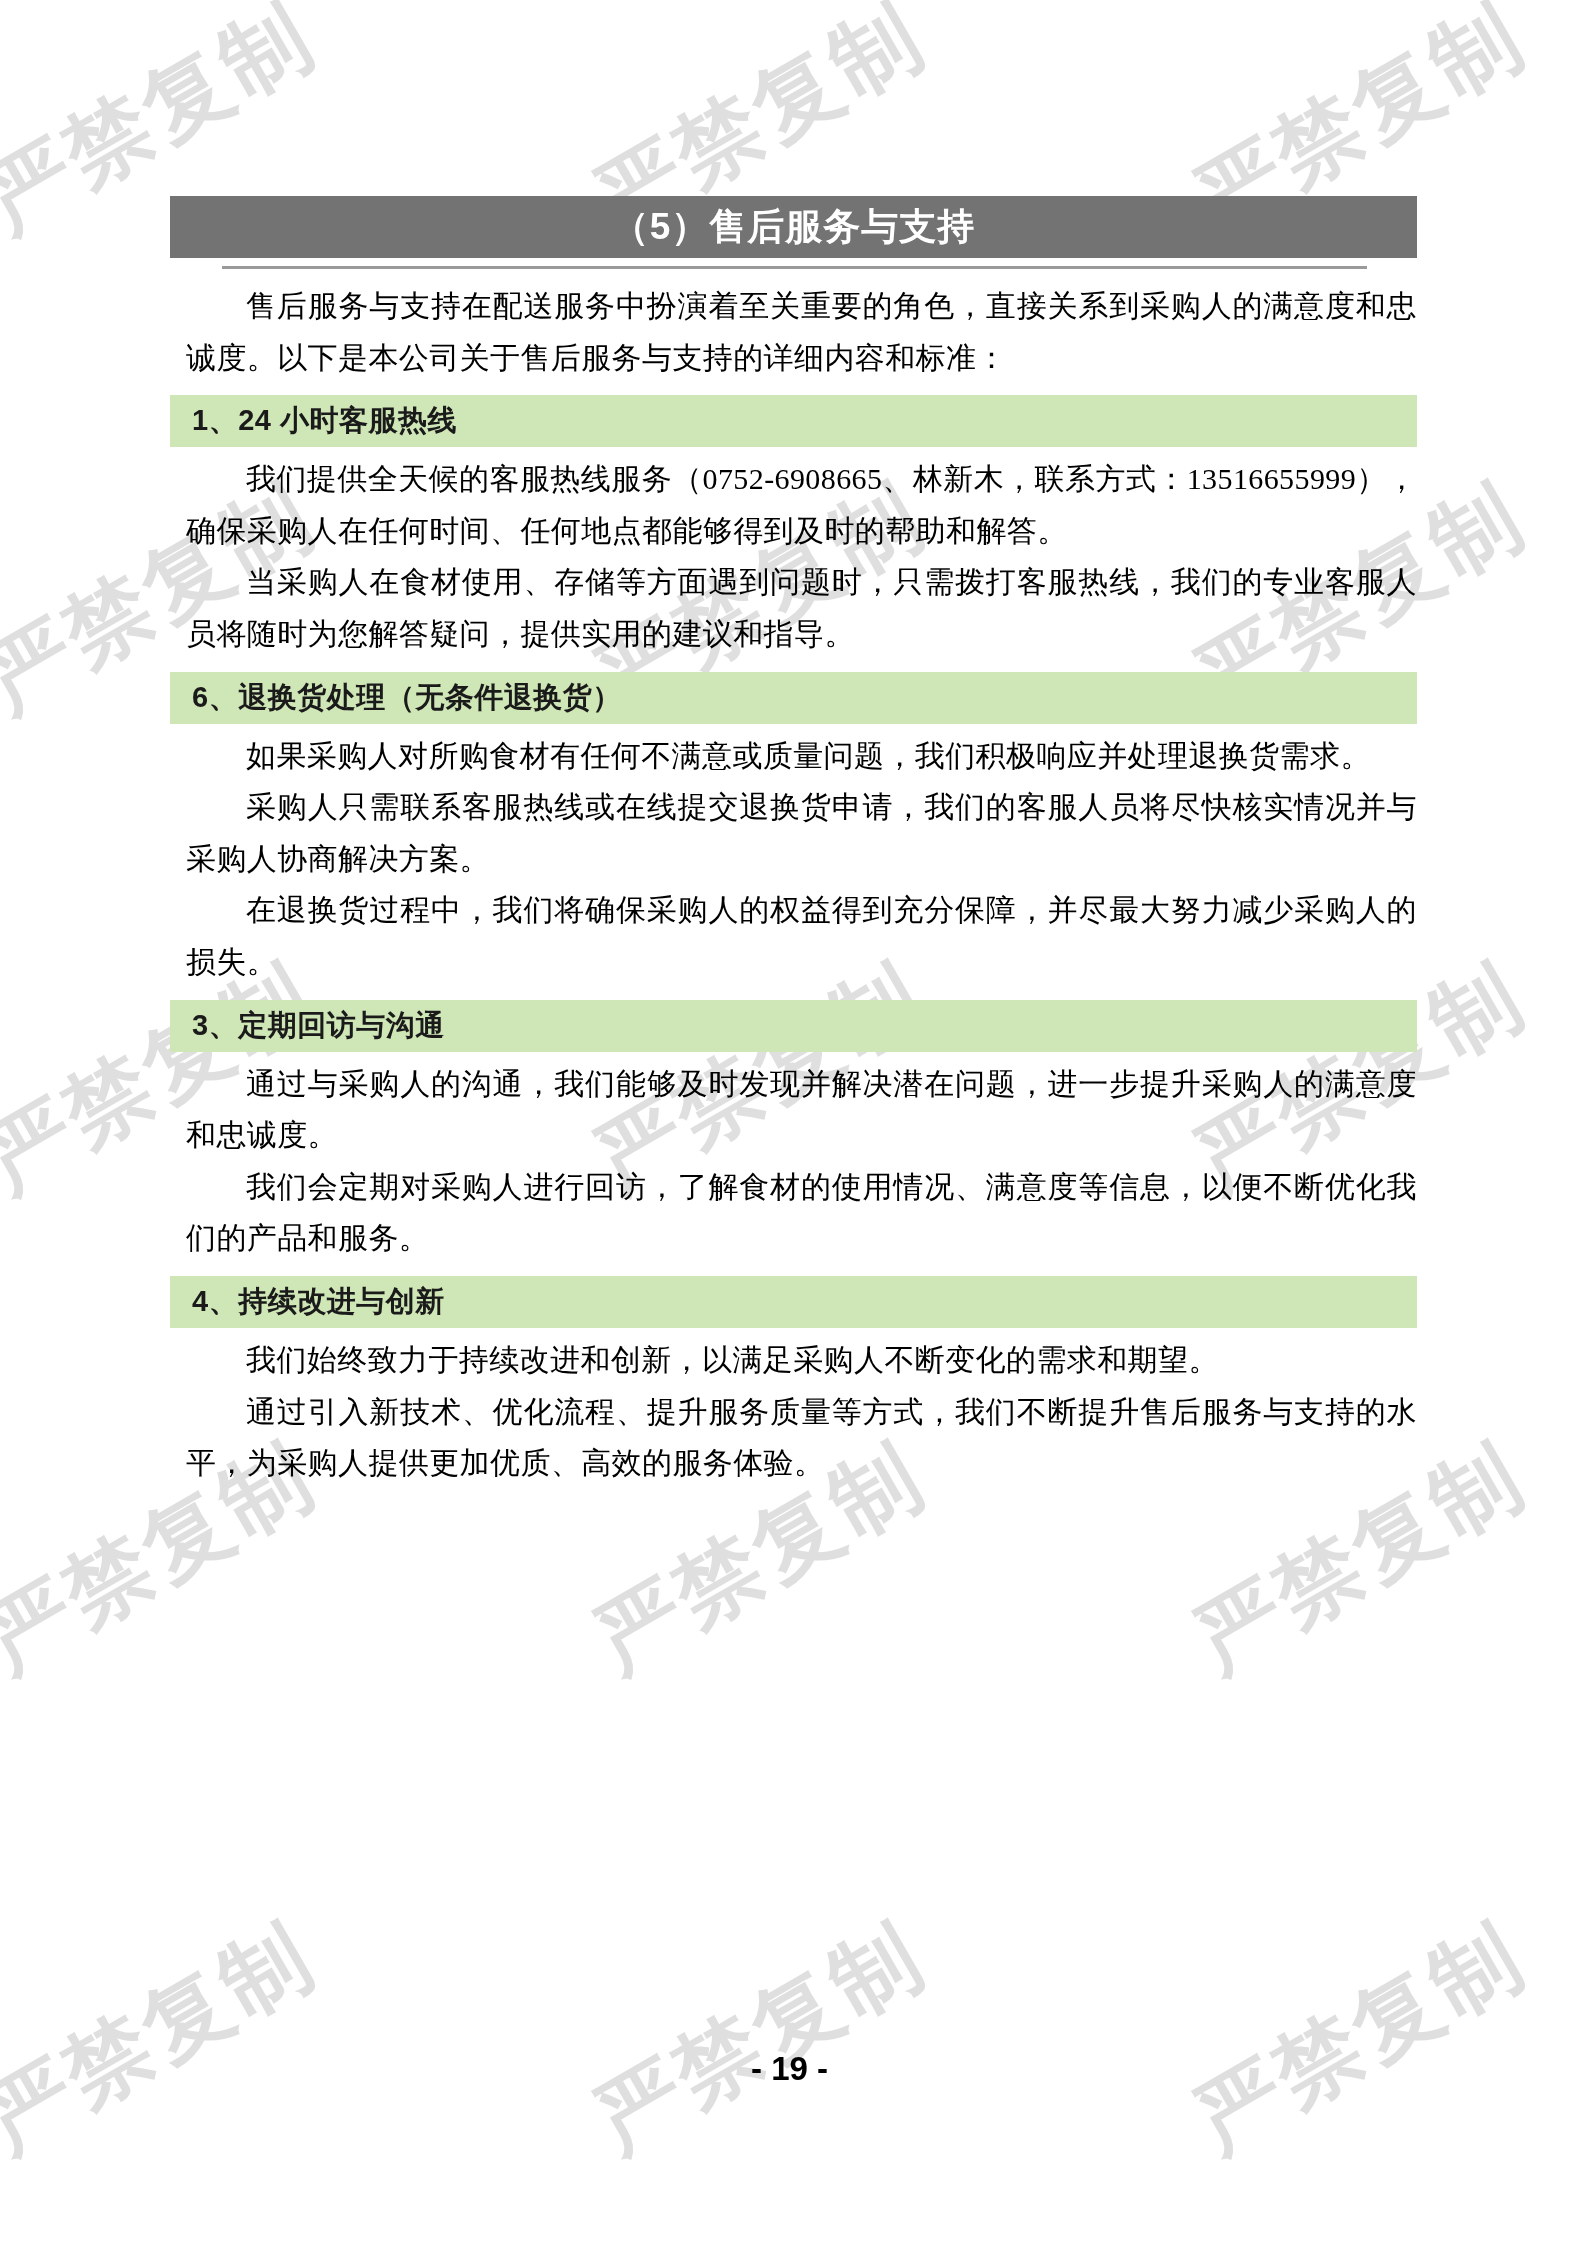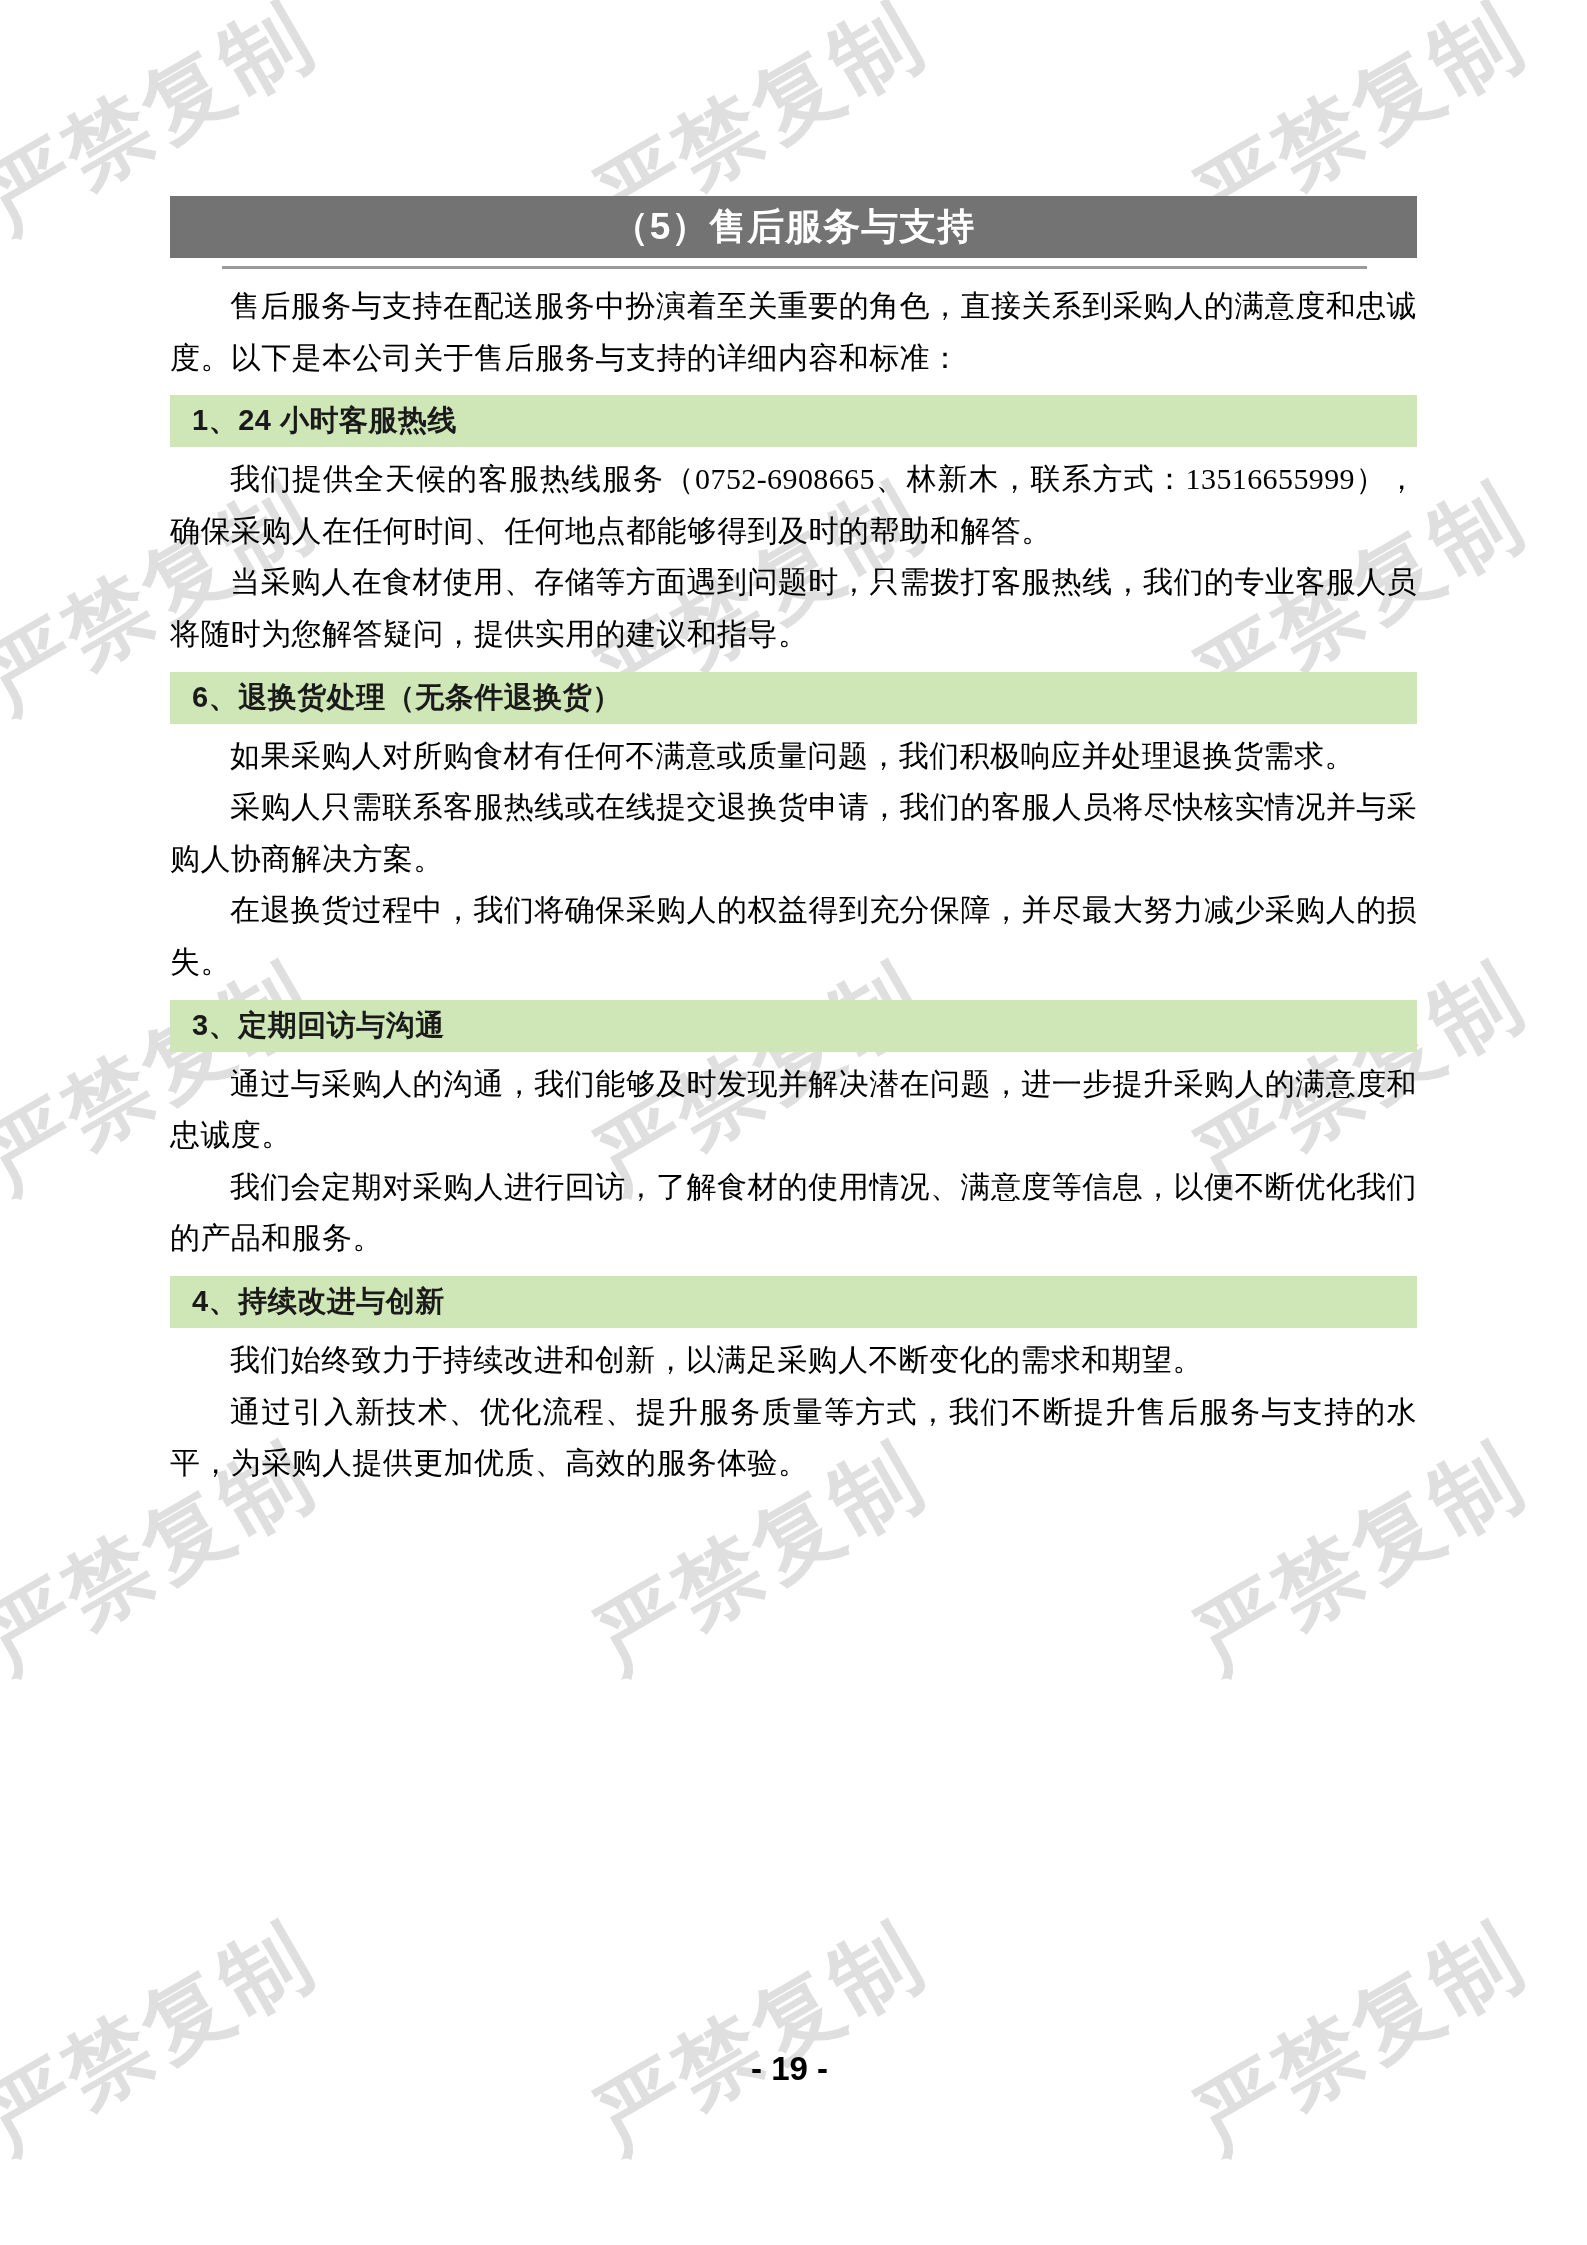--- a/index.html
+++ b/index.html
@@ -70,21 +70,21 @@
   }
 
   .body-area {
     position: absolute;
     left: 170px;
     top: 280px;
     width: 1247px;
   }
 
   p.para {
-    margin: 0 0 0 0;
+    margin: 0 0 0 16px;
     font-size: 30px;
     line-height: 1.72;
     color: #000000;
     text-align: justify;
     text-indent: 2em;
     letter-spacing: 0.4px;
   }
 
   .subhead {
     background: #cfe6b6;

